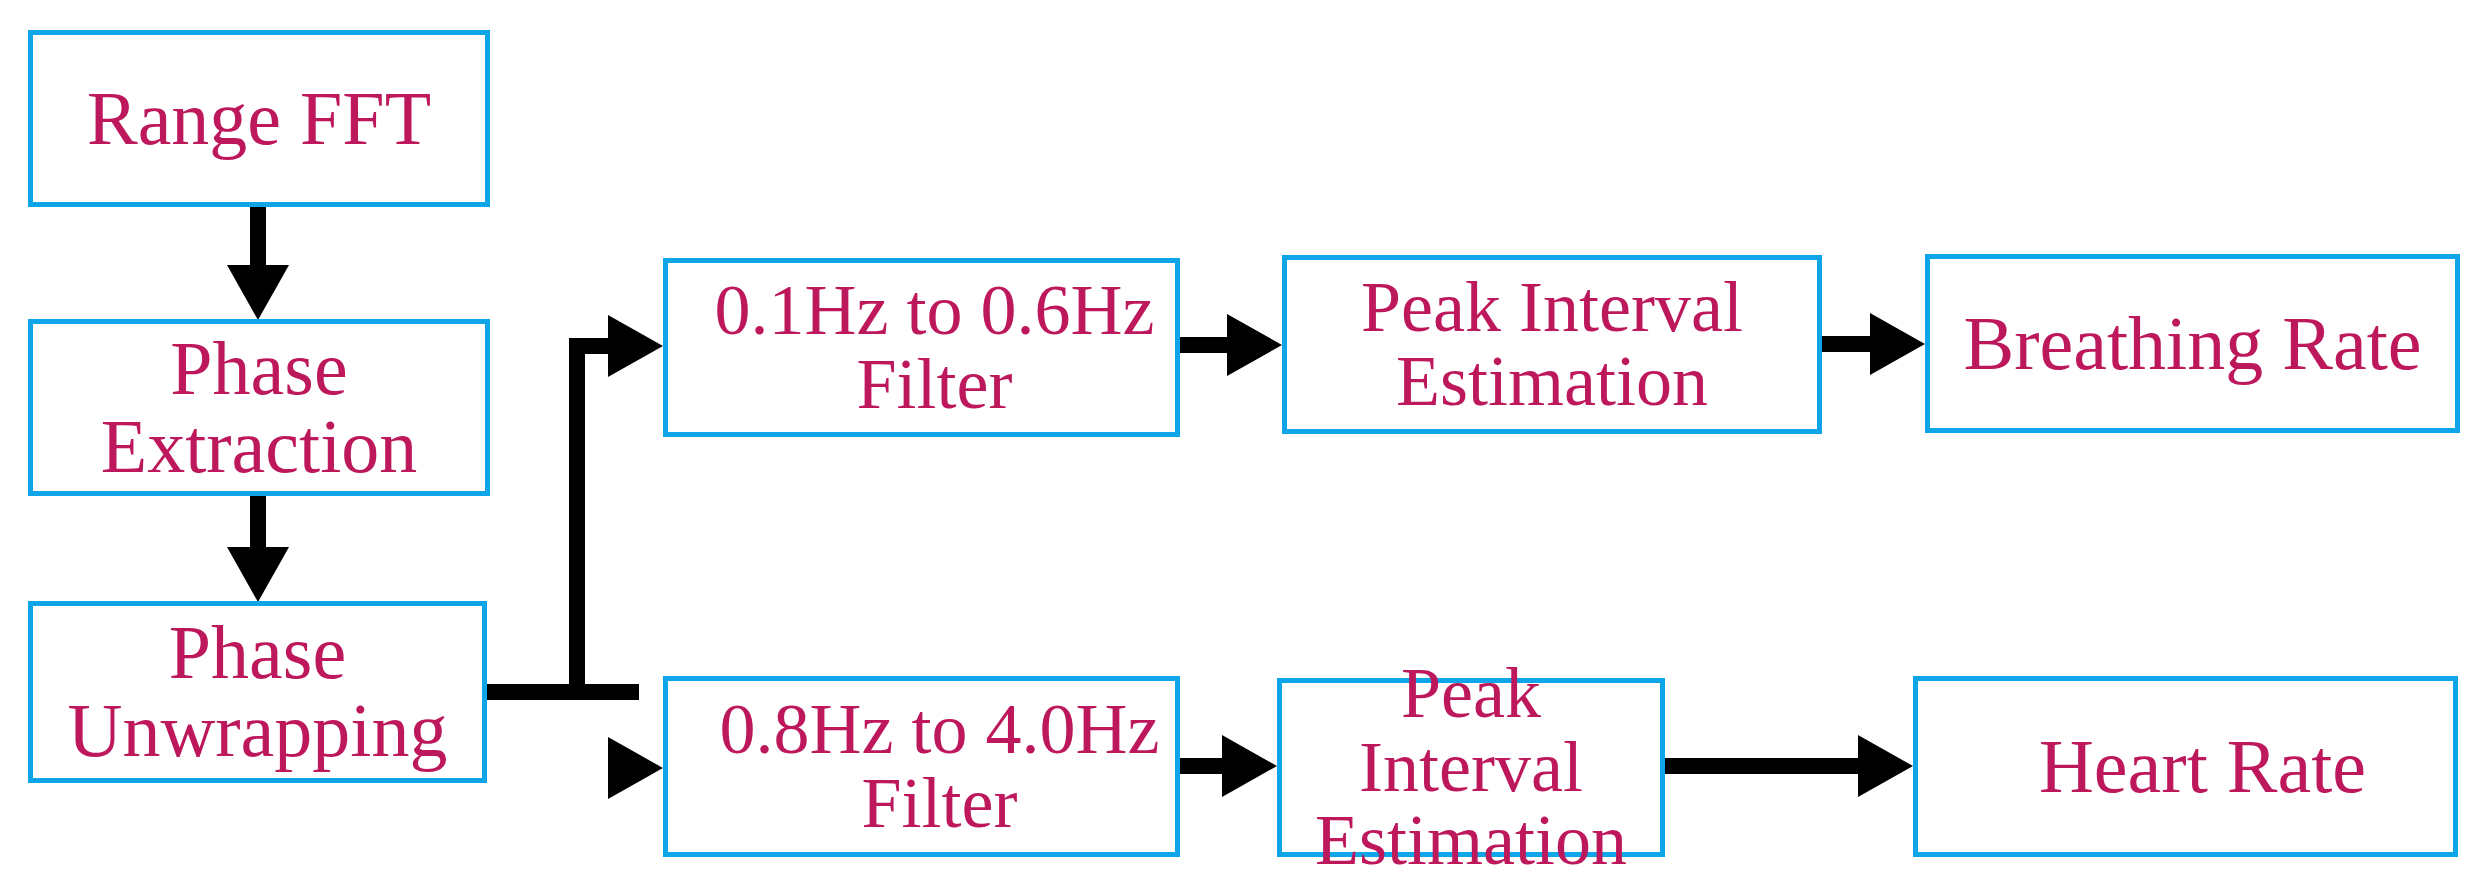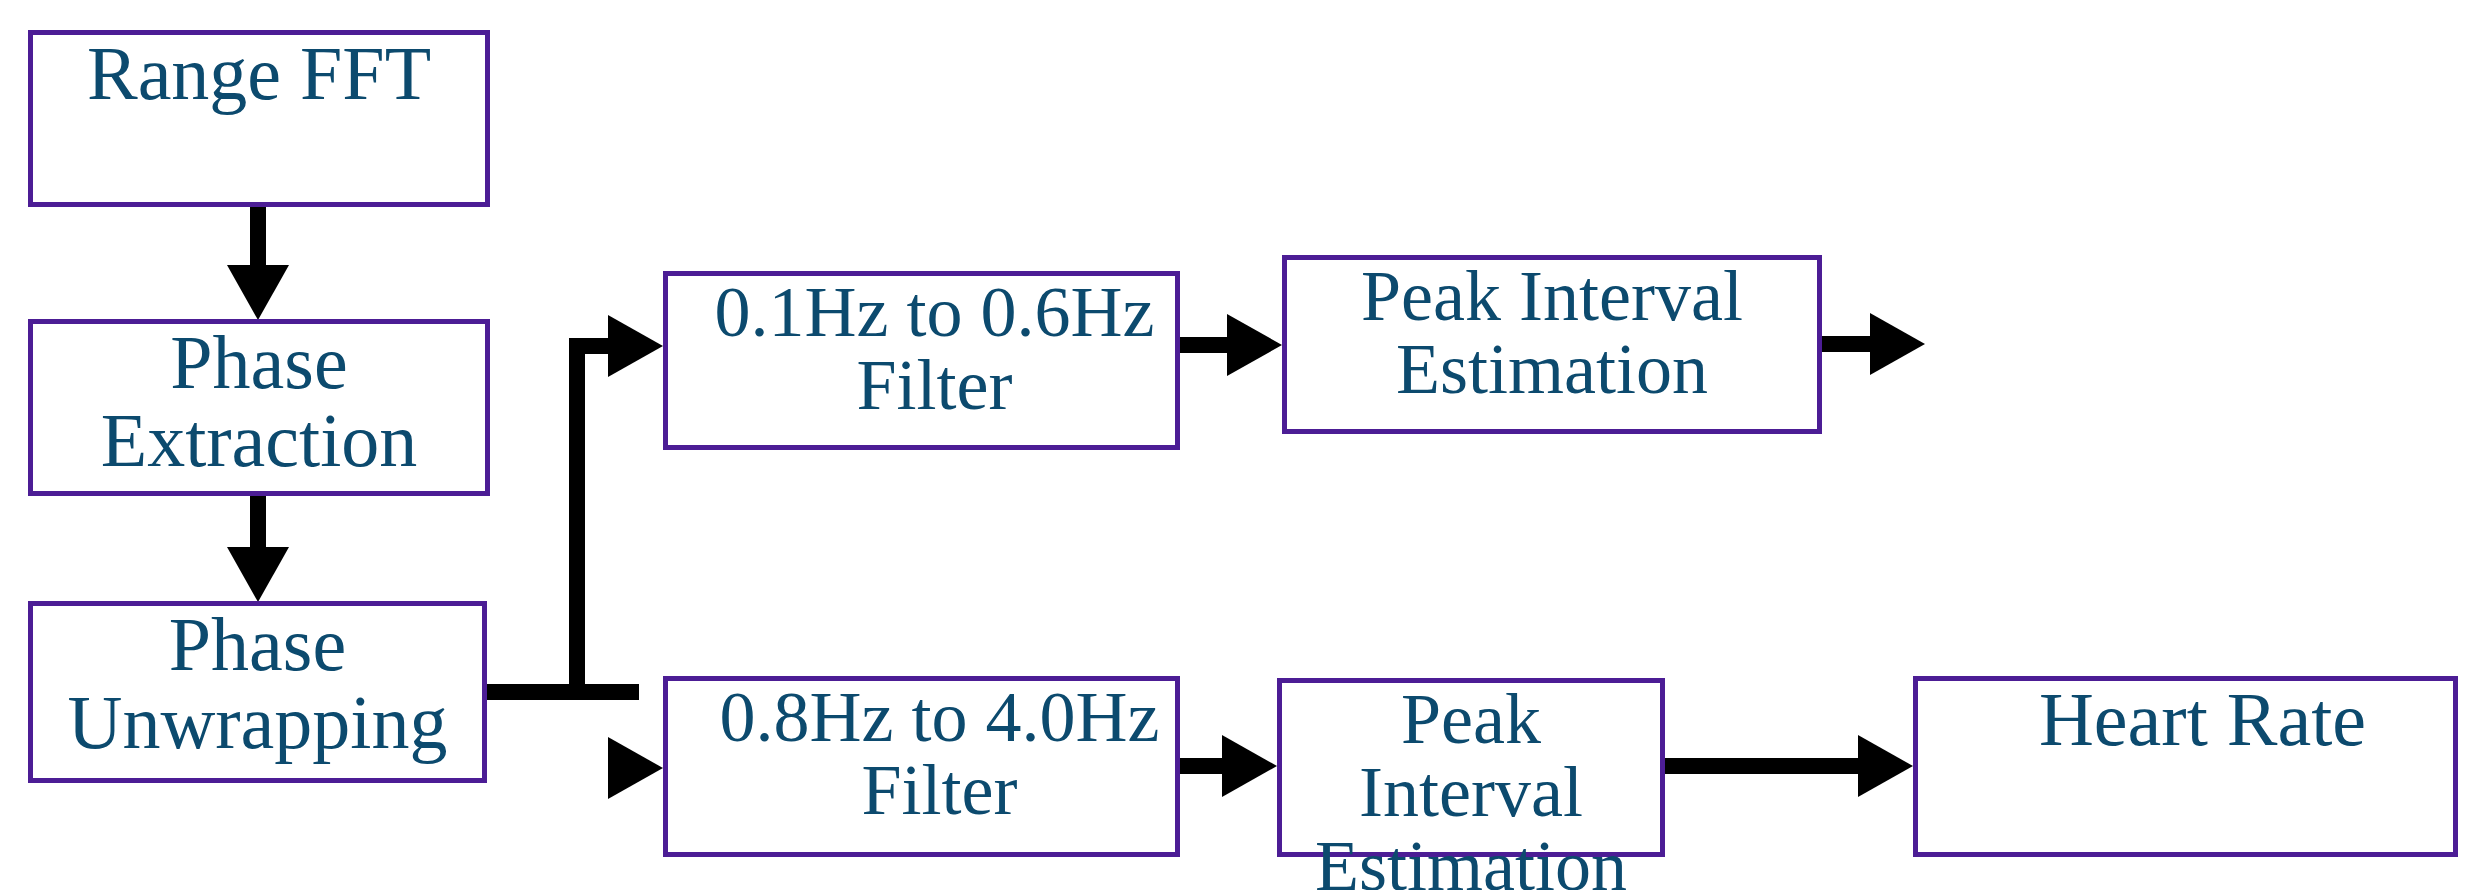--- a/index.html
+++ b/index.html
@@ -12,39 +12,40 @@
     position: relative;
     width: 2485px;
     height: 890px;
     background: #ffffff;
     overflow: hidden;
     font-family: "Liberation Serif", "DejaVu Serif", serif;
   }
   .node {
     position: absolute;
     box-sizing: border-box;
-    border: 5px solid #4c1d95;
+    border: 5px solid #0ea5e9;
     background: #ffffff;
     display: flex;
+    align-items: center;
     justify-content: center;
     text-align: center;
-    color: #0c4a6e;
+    color: #be185d;
     line-height: 1.02;
     z-index: 3;
   }
   .node .label {
     display: block;
     white-space: pre-line;
     padding: 0 6px;
   }
   
   #node-range-fft      { left: 28px;   top: 30px;  width: 462px; height: 177px; font-size: 76px; }
   #node-phase-extract  { left: 28px;   top: 319px; width: 462px; height: 177px; font-size: 76px; }
   #node-phase-unwrap   { left: 28px;   top: 601px; width: 459px; height: 182px; font-size: 76px; }
-  #node-filter-br      { left: 663px;  top: 271px; width: 517px; height: 179px; font-size: 72px; padding-left: 26px; }
+  #node-filter-br      { left: 663px;  top: 258px; width: 517px; height: 179px; font-size: 72px; padding-left: 26px; }
   #node-peak-br        { left: 1282px; top: 255px; width: 540px; height: 179px; font-size: 72px; }
   #node-breathing-rate { left: 1925px; top: 254px; width: 535px; height: 179px; font-size: 76px; }
   #node-filter-hr      { left: 663px;  top: 676px; width: 517px; height: 181px; font-size: 72px; padding-left: 36px; }
   #node-peak-hr        { left: 1277px; top: 678px; width: 388px; height: 179px; font-size: 72px; }
   #node-heart-rate     { left: 1913px; top: 676px; width: 545px; height: 181px; font-size: 76px; padding-left: 34px; }
 
   
   .edge-line {
     position: absolute;
     background: #000000;
@@ -115,20 +116,23 @@
   <div class="node" id="node-filter-br">
     <span class="label">0.1Hz to 0.6Hz
 Filter</span>
   </div>
 
   <div class="node" id="node-peak-br">
     <span class="label">Peak Interval
 Estimation</span>
   </div>
 
+  <div class="node" id="node-breathing-rate">
+    <span class="label">Breathing Rate</span>
+  </div>
 
   <div class="node" id="node-filter-hr">
     <span class="label">0.8Hz to 4.0Hz
 Filter</span>
   </div>
 
   <div class="node" id="node-peak-hr">
     <span class="label">Peak Interval
 Estimation</span>
   </div>

